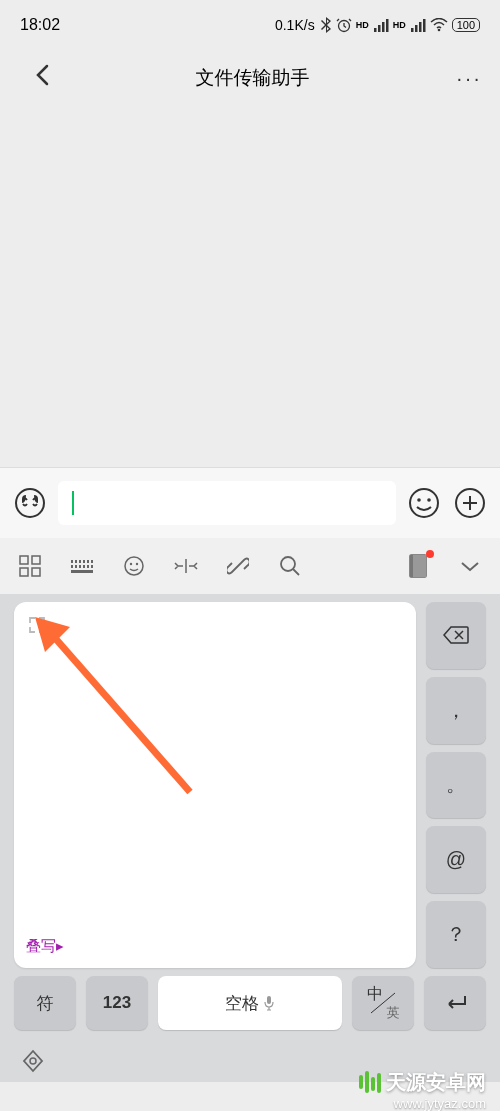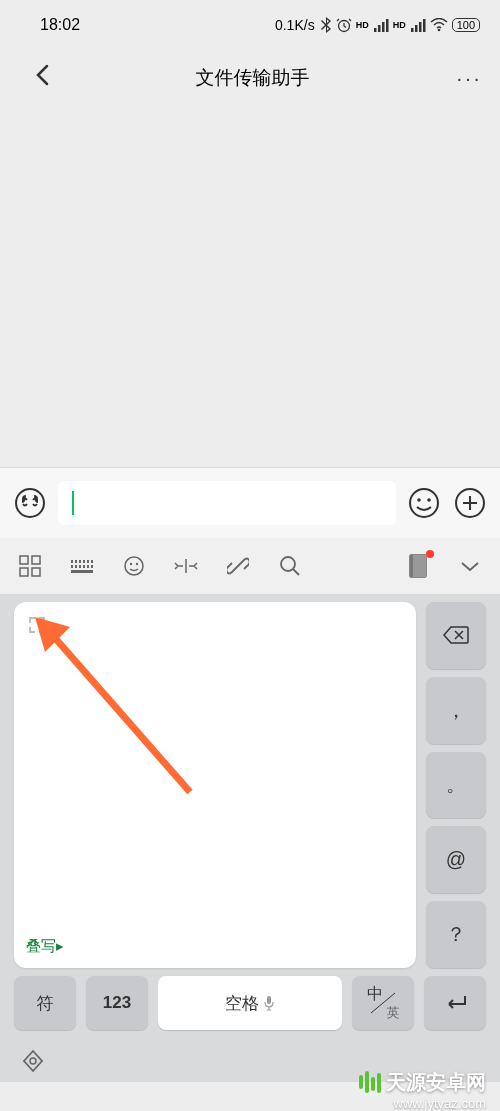--- a/index.html
+++ b/index.html
@@ -1,18 +1,18 @@
 <!DOCTYPE html>
 <html><head>
   <meta charset="utf-8">
   <style>
     * { margin: 0; padding: 0; box-sizing: border-box; font-family: -apple-system, sans-serif; }
     body { width: 500px; height: 1111px; background: #ededed; position: relative; overflow: hidden; }
     
-    .status-bar { height: 50px; display: flex; align-items: center; justify-content: space-between; padding: 0 20px; font-size: 16px; font-weight: 500; margin-left: 20px; }
+    .status-bar { height: 50px; display: flex; align-items: center; justify-content: space-between; padding: 0 20px; font-size: 16px; font-weight: 500; }
     .status-right { display: flex; align-items: center; gap: 5px; font-size: 14px; }
     .status-icons { display: flex; align-items: center; gap: 4px; }
     .battery-badge { border: 1.5px solid #333; border-radius: 5px; padding: 0 4px; font-size: 11px; display: flex; align-items: center; }
     
     .nav-bar { height: 56px; display: flex; align-items: center; justify-content: space-between; padding: 0 18px; margin-left: 17px; }
     .nav-back { font-size: 24px; color: #333; cursor: pointer; }
     .nav-title { font-size: 19px; font-weight: 500; color: #000; }
     .nav-more { font-size: 20px; letter-spacing: 2px; color: #333; cursor: pointer; }
     
     .chat-area { height: 361px; background: #ededed; }
@@ -23,21 +23,21 @@
     .cursor-line { display: inline-block; width: 2px; height: 24px; background: #07c160; margin-left: 4px; }
     
     .toolbar-row { height: 56px; background: #f0f0f0; display: flex; align-items: center; padding: 0 16px; gap: 24px; }
     .toolbar-icon { width: 28px; height: 28px; display: flex; align-items: center; justify-content: center; color: #666; cursor: pointer; position: relative; }
     .toolbar-spacer { flex: 1; }
     .red-dot { position: absolute; top: -2px; right: -2px; width: 8px; height: 8px; background: #ff3b30; border-radius: 50%; }
     
     .keyboard-area { background: #d9dadc; padding: 8px 14px 8px 14px; display: flex; gap: 10px; }
     .writing-pad { flex: 1; height: 366px; background: #fff; border-radius: 12px; position: relative; box-shadow: 0 1px 2px rgba(0,0,0,0.1); }
     .expand-icon { position: absolute; top: 14px; left: 14px; width: 18px; height: 18px; }
-    .stack-label { position: absolute; bottom: 12px; left: 12px; font-size: 15px; color: #15803d; display: flex; align-items: center; }
+    .stack-label { position: absolute; bottom: 12px; left: 12px; font-size: 15px; color: #a21caf; display: flex; align-items: center; }
     .side-keys { width: 60px; display: flex; flex-direction: column; gap: 8px; }
     .side-key { flex: 1; background: #c7c9cc; border-radius: 8px; display: flex; align-items: center; justify-content: center; font-size: 20px; color: #333; cursor: pointer; box-shadow: 0 1px 1px rgba(0,0,0,0.15); }
     
     .arrow-overlay { position: absolute; top: 612px; left: 30px; pointer-events: none; z-index: 10; }
     
     .bottom-keys { background: #d9dadc; padding: 0 14px 10px 14px; display: flex; gap: 10px; }
     .bottom-key { height: 54px; background: #fff; border-radius: 8px; display: flex; align-items: center; justify-content: center; font-size: 17px; color: #333; cursor: pointer; box-shadow: 0 1px 1px rgba(0,0,0,0.15); }
     .bottom-key.gray { background: #c7c9cc; }
     .key-sym { width: 62px; }
     .key-123 { width: 62px; font-weight: bold; }

